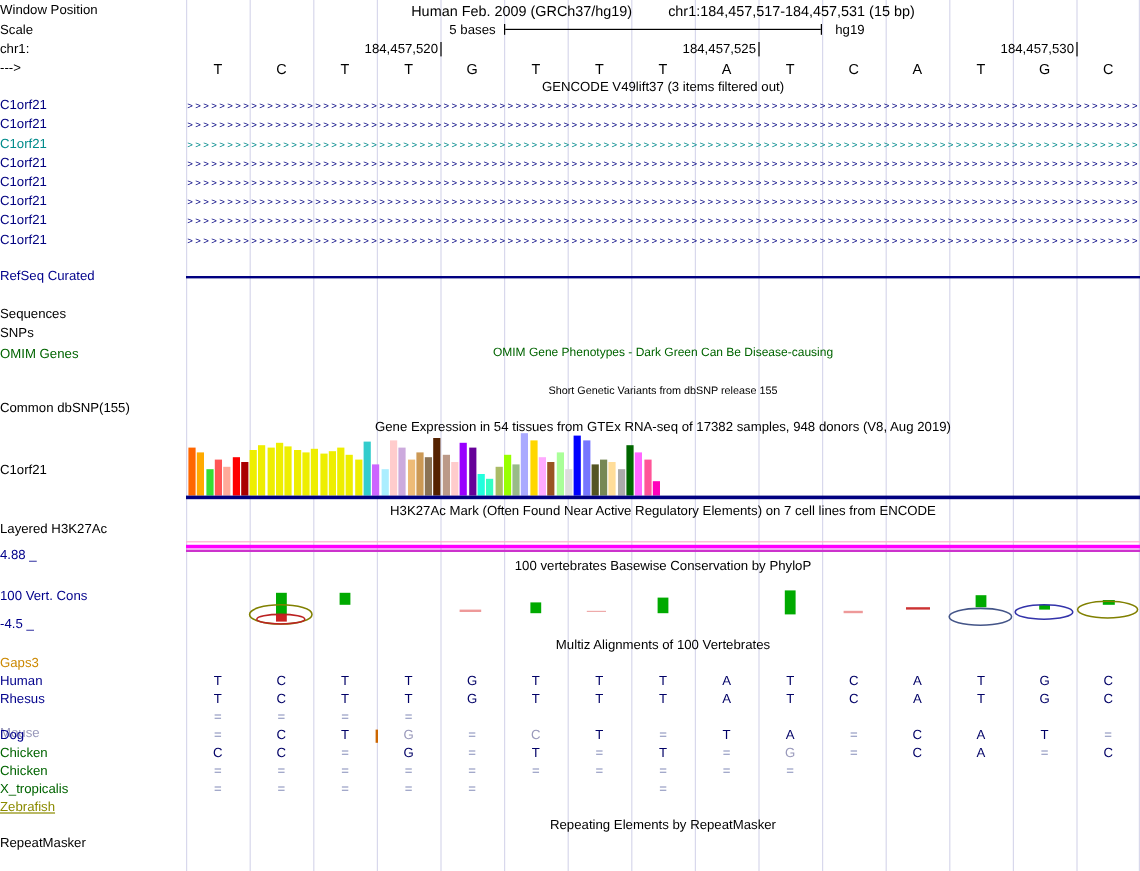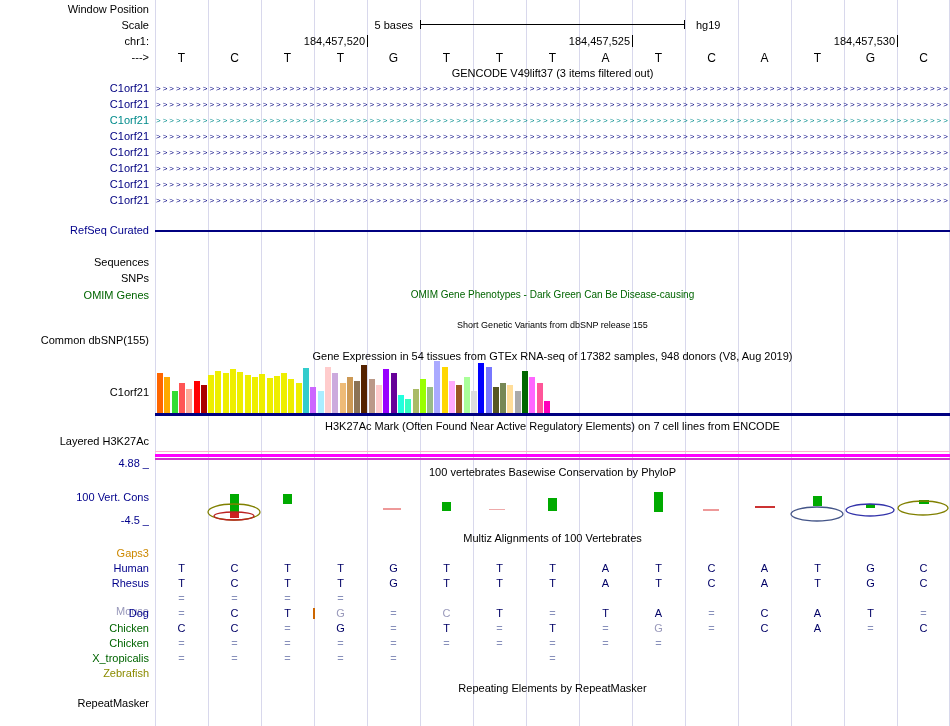--- a/index.html
+++ b/index.html
@@ -1,19 +1,19 @@
 <!DOCTYPE html>
 <html><head>
 <meta charset="utf-8">
 <style>
   *{margin:0;padding:0;box-sizing:border-box}
   body{background:#fff}
   .page{position:relative;width:950px;height:726px;font-family:"Liberation Sans",sans-serif;background:#fff;overflow:hidden}
   .gl{position:absolute;top:0;height:726px;width:1px;background:#d8d8ec}
-  .lbl{position:absolute;left:0;width:149px;text-align:right;font-size:11px;color:#000;white-space:nowrap;line-height:12px}
+  .lbl{position:absolute;left:0;width:149px;text-align:left;font-size:11px;color:#000;white-space:nowrap;line-height:12px}
   .blue{color:#00008B}
   .hdr{position:absolute;left:155px;width:795px;text-align:center;font-size:11px;color:#000;white-space:nowrap;line-height:12px}
   .small{font-size:9px}
   .scalebar{position:absolute;top:20px;left:420px;width:265px;height:9px;border-left:1px solid #000;border-right:1px solid #000}
   .scalebar::after{content:"";position:absolute;left:0;right:0;top:4px;border-top:1px solid #000}
   .baseletter{position:absolute;width:53px;text-align:center;font-size:12px;color:#000}
   .mzcell{position:absolute;width:53px;text-align:center;font-size:11px}
   .garrow{position:absolute;left:156px;width:792px;height:9px;overflow:hidden;font-size:8px;letter-spacing:2px;line-height:9px;white-space:nowrap}
   .rnum{position:absolute;top:35px;text-align:right;font-size:11px;color:#000;width:86px}
   .rtick{position:absolute;top:35px;width:1px;height:12px;background:#000}
@@ -37,20 +37,23 @@
       <div class="gl" style="left: 632px;"></div>
       <div class="gl" style="left: 685px;"></div>
       <div class="gl" style="left: 738px;"></div>
       <div class="gl" style="left: 791px;"></div>
       <div class="gl" style="left: 844px;"></div>
       <div class="gl" style="left: 897px;"></div>
       <div class="gl" style="left: 949px;"></div>
     </div>
 
   <div class="lbl" style="top:3px">Window Position</div>
+  <div class="hdr" style="top:3px;font-size:12px">
+    <span>Human Feb. 2009 (GRCh37/hg19)</span><span style="display:inline-block;width:30px"></span><span>chr1:184,457,517-184,457,531 (15 bp)</span>
+  </div>
 
   <div class="lbl" style="top:19px">Scale</div>
   <div style="position:absolute;top:19px;left:305px;width:108px;text-align:right;font-size:11px">5 bases</div>
   <div class="scalebar"></div>
   <div style="position:absolute;top:19px;left:696px;font-size:11px">hg19</div>
 
   <div class="lbl" style="top:35px">chr1:</div>
   <div id="ruler">
       <div class="rnum" style="left: 279px;">184,457,520</div>
       <div class="rtick" style="left: 367px;"></div>
@@ -287,20 +290,20 @@
       <div class="mzcell" style="left: 526px; top: 637px; color: rgb(136, 144, 187);">=</div>
       <div class="mzcell" style="left: 579px; top: 637px; color: rgb(136, 144, 187);">=</div>
       <div class="mzcell" style="left: 632px; top: 637px; color: rgb(136, 144, 187);">=</div>
       <div class="lbl" style="top: 652px; color: rgb(0, 100, 0);">X_tropicalis</div>
       <div class="mzcell" style="left: 155px; top: 652px; color: rgb(136, 144, 187);">=</div>
       <div class="mzcell" style="left: 208px; top: 652px; color: rgb(136, 144, 187);">=</div>
       <div class="mzcell" style="left: 261px; top: 652px; color: rgb(136, 144, 187);">=</div>
       <div class="mzcell" style="left: 314px; top: 652px; color: rgb(136, 144, 187);">=</div>
       <div class="mzcell" style="left: 367px; top: 652px; color: rgb(136, 144, 187);">=</div>
       <div class="mzcell" style="left: 526px; top: 652px; color: rgb(136, 144, 187);">=</div>
-      <div class="lbl" style="top: 667px; color: rgb(139, 139, 0);">Zebrafish</div>
+      <div class="lbl" style="top: 667px; color: rgb(139, 139, 0); text-decoration: underline;">Zebrafish</div>
       <div style="position: absolute; left: 313px; top: 608px; width: 2px; height: 11px; background: rgb(204, 102, 0);"></div>
     </div>
 
   <div class="hdr" style="top:682px">Repeating Elements by RepeatMasker</div>
   <div class="lbl" style="top:697px">RepeatMasker</div>
 
 </div>
 
 </body></html>

